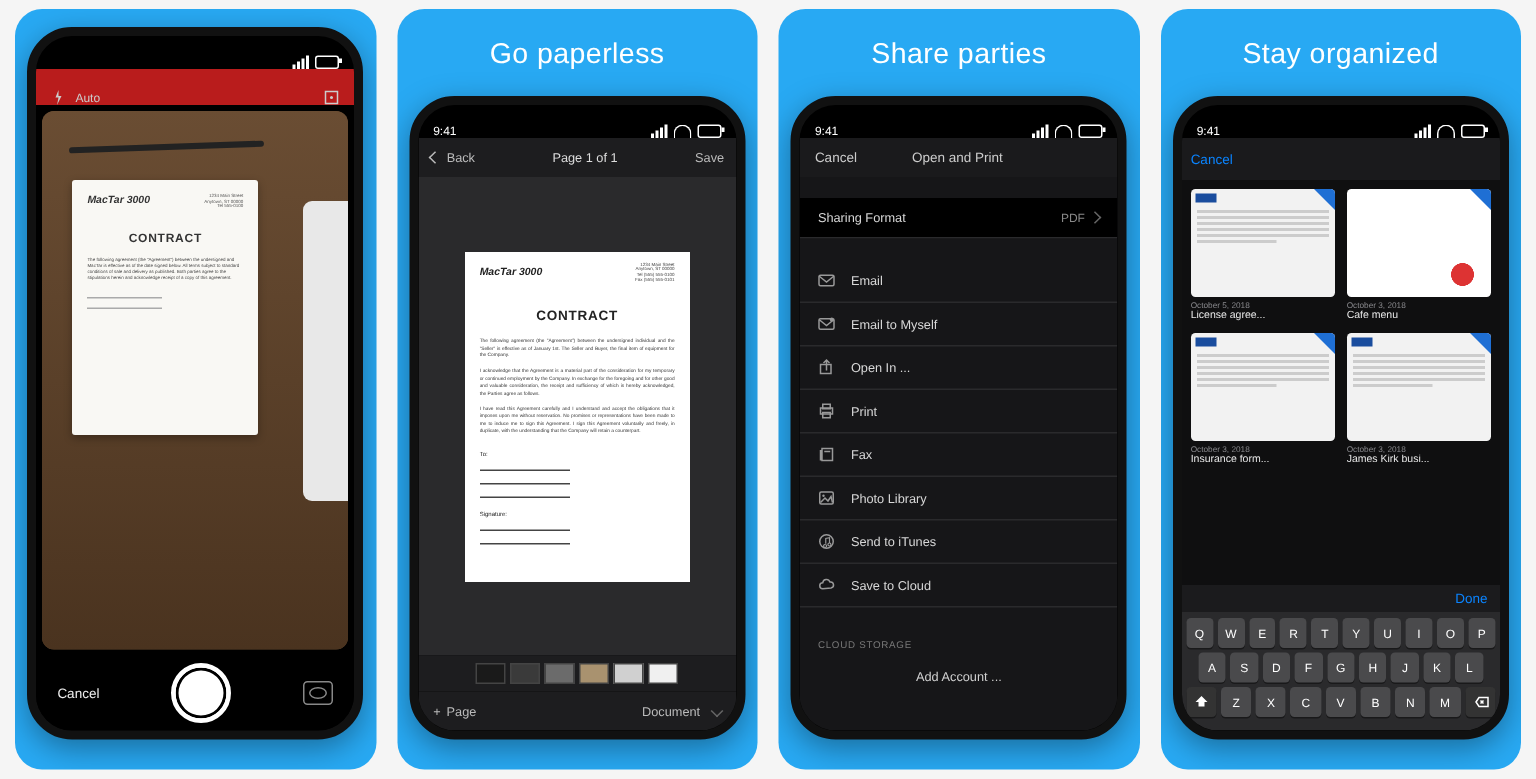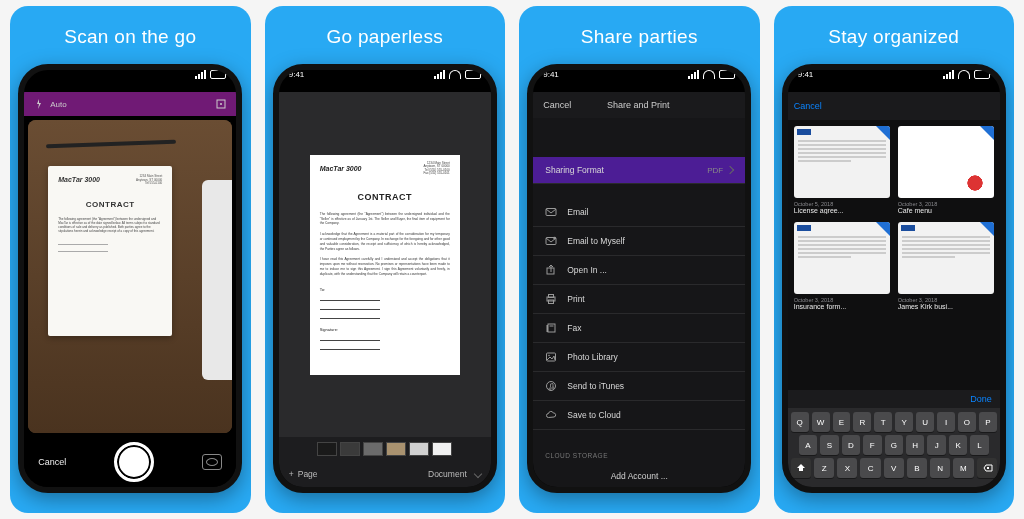--- a/index.html
+++ b/index.html
@@ -1,36 +1,36 @@
 <!DOCTYPE html>
 <html><head>
 <meta charset="utf-8">
 <style>
   html,body{margin:0;padding:0;background:#f5f5f5;font-family:-apple-system,Helvetica,Arial,sans-serif;}
   .stage{width:1024px;height:519px;display:flex;gap:14px;padding:6px 10px;box-sizing:border-box;}
   .panel{flex:1;background:#28a9f3;border-radius:18px;display:flex;flex-direction:column;align-items:center;padding:12px 10px 20px;box-sizing:border-box;position:relative;overflow:hidden;}
   .panel-title{color:#fff;font-size:19px;font-weight:400;margin:8px 0 16px;letter-spacing:.3px;}
   .phone{flex:1;width:100%;max-width:212px;background:#000;border:6px solid #111;border-radius:30px;box-shadow:0 6px 20px rgba(0,0,0,.35);position:relative;display:flex;flex-direction:column;overflow:hidden;}
   .notch{position:absolute;top:0;left:50%;transform:translateX(-50%);width:90px;height:16px;background:#000;border-bottom-left-radius:12px;border-bottom-right-radius:12px;z-index:50;}
-  .status{height:22px;display:flex;justify-content:space-between;align-items:flex-start;padding:0 10px;color:#fff;font-size:8px;}
+  .status{height:22px;display:flex;justify-content:space-between;align-items:flex-end;padding:0 10px;color:#fff;font-size:8px;}
   .status .spacer{width:90px;}
   .status .right{display:flex;gap:4px;align-items:center;}
   .bars{display:inline-flex;gap:1px;align-items:flex-end;}
   .bars i{display:block;width:2px;background:#fff;}
   .bars i:nth-child(1){height:3px;}
   .bars i:nth-child(2){height:5px;}
   .bars i:nth-child(3){height:7px;}
   .bars i:nth-child(4){height:9px;}
   .wifi{width:10px;height:8px;border:1px solid #fff;border-bottom:0;border-radius:10px 10px 0 0;}
   .batt{width:14px;height:7px;border:1px solid #fff;border-radius:2px;position:relative;}
   .batt::after{content:"";position:absolute;right:-3px;top:1px;width:2px;height:3px;background:#fff;}
   .screen{flex:1;display:flex;flex-direction:column;overflow:hidden;}
 
   
-  .camtop{height:24px;display:flex;justify-content:space-between;align-items:center;padding:0 10px;color:#ccc;font-size:8px;background:#701a75;}
+  .camtop{height:24px;display:flex;justify-content:space-between;align-items:flex-end;padding:0 10px;color:#ccc;font-size:8px;background:#b91c1c;}
   .camtop .ic{display:flex;gap:6px;align-items:center;}
   .camview{flex:1;margin:4px;border-radius:8px;background:#5a4028;position:relative;overflow:hidden;}
   .desk{position:absolute;inset:0;background:linear-gradient(#6a4d33,#4a331f);}
   .pencil{position:absolute;top:22px;left:18px;width:130px;height:4px;background:#222;border-radius:2px;transform:rotate(-2deg);}
   .tablet{position:absolute;right:-40px;top:60px;width:70px;height:200px;background:#e8e8e8;border-radius:6px;}
   .paper{position:absolute;left:20px;top:46px;width:124px;height:170px;background:#f9f8f4;border-radius:2px;box-shadow:0 2px 6px rgba(0,0,0,.3);padding:10px;box-sizing:border-box;font-size:4px;color:#333;}
   .paper .logo{font-weight:bold;font-style:italic;font-size:7px;}
   .paper .addr{text-align:right;font-size:3px;line-height:1.2;color:#555;margin-top:-8px;}
   .paper h4{text-align:center;font-size:8px;margin:14px 0 8px;font-weight:bold;letter-spacing:.5px;}
   .paper .body{font-size:3px;line-height:1.4;color:#444;}
@@ -55,21 +55,21 @@
   .palette{height:24px;background:#1d1d1f;display:flex;gap:3px;align-items:center;justify-content:center;padding:0 6px;}
   .sw{width:20px;height:14px;border:1px solid #444;box-sizing:border-box;}
   .botbar{height:26px;background:#1d1d1f;display:flex;align-items:center;justify-content:space-between;padding:0 10px;color:#bbb;font-size:8.5px;}
   .botbar .bb-item{display:flex;align-items:center;gap:4px;}
 
   
   .share-nav{height:26px;background:#1a1a1c;display:flex;align-items:center;padding:0 10px;font-size:9px;color:#ccc;}
   .share-nav .title{flex:1;text-align:center;padding-right:30px;}
   .sharelist{flex:1;background:#161618;overflow:hidden;}
   .srow{display:flex;align-items:center;padding:8px 12px;font-size:8.5px;color:#d8d8d8;border-bottom:.5px solid #2a2a2c;gap:10px;}
-  .srow.header{background:#4c1d95;justify-content:space-between;margin-top:25px;}
+  .srow.header{background:#000000;justify-content:space-between;}
   .srow.header .val{color:#888;font-size:8px;}
   .sgap{height:14px;}
   .section-lbl{padding:8px 12px 4px;font-size:6.5px;color:#777;letter-spacing:.5px;}
   .addacct{text-align:center;padding:8px;font-size:8.5px;color:#d0d0d0;}
   .sicon{width:12px;height:12px;display:flex;align-items:center;justify-content:center;color:#999;}
 
   
   .searchbar{height:28px;background:#1a1a1c;display:flex;align-items:center;gap:6px;padding:0 6px;}
   .searchfield{flex:1;background:#2c2c2e;border-radius:6px;height:20px;display:flex;align-items:center;padding:0 6px;gap:5px;}
   .searchfield .mag{color:#888;font-size:9px;}
@@ -101,21 +101,20 @@
   .chev{display:inline-block;width:5px;height:5px;border-left:1px solid currentColor;border-bottom:1px solid currentColor;transform:rotate(45deg);margin-right:2px;}
   .chevr{display:inline-block;width:5px;height:5px;border-right:1px solid #666;border-bottom:1px solid #666;transform:rotate(-45deg);margin-left:4px;}
   svg{display:block;}
 </style>
 </head>
 <body>
 
 <div class="stage">
 
   <div class="panel">
-    <div class="panel-title">Scan on the go</div>
     <div class="phone">
       <div class="notch"></div>
       <div class="status">
         <span></span>
         <span class="spacer"></span>
         <span class="right">
             <span class="bars">
               <i></i>
               <i></i>
               <i></i>
@@ -173,20 +172,30 @@
               <i></i>
               <i></i>
               <i></i>
               <i></i>
             </span>
             <span class="wifi"></span>
             <span class="batt"></span>
           </span>
       </div>
       <div class="screen">
+        <div class="navbar">
+          <div class="nb-left">
+              <span class="chev"></span>
+              <span>Back</span>
+            </div>
+          <div>Page 1 of 1</div>
+          <div class="nb-right">
+              <span>Save</span>
+            </div>
+        </div>
         <div class="docview">
           <div class="docpaper">
             <div class="logo">MacTar 3000</div>
             <div class="addr">1234 Main Street<br>Anytown, ST 00000<br>Tel (555) 555-0100<br>Fax (555) 555-0101</div>
             <h4>CONTRACT</h4>
             <div class="para">The following agreement (the "Agreement") between the undersigned individual and the "Seller" is effective as of January 1st. The Seller and Buyer, the final item of equipment for the Company.</div>
             <div class="para">I acknowledge that the Agreement is a material part of the consideration for my temporary or continued employment by the Company. In exchange for the foregoing and for other good and valuable consideration, the receipt and sufficiency of which is hereby acknowledged, the Parties agree as follows.</div>
             <div class="para">I have read this Agreement carefully and I understand and accept the obligations that it imposes upon me without reservation. No promises or representations have been made to me to induce me to sign this Agreement. I sign this Agreement voluntarily and freely, in duplicate, with the understanding that the Company will retain a counterpart.</div>
             <div class="siglbl">To:</div>
             <div class="sigline"></div>
@@ -233,21 +242,21 @@
               <i></i>
               <i></i>
             </span>
             <span class="wifi"></span>
             <span class="batt"></span>
           </span>
       </div>
       <div class="screen">
         <div class="share-nav">
           <span>Cancel</span>
-          <span class="title">Share and Print</span>
+          <span class="title">Open and Print</span>
         </div>
         <div class="sharelist">
           <div class="sgap"></div>
           <div class="srow header">
             <span>Sharing Format</span>
             <span class="val"><span>PDF</span><span class="chevr"></span></span>
           </div>
           <div class="sgap"></div>
           <div id="share-items">
               <div class="srow">

